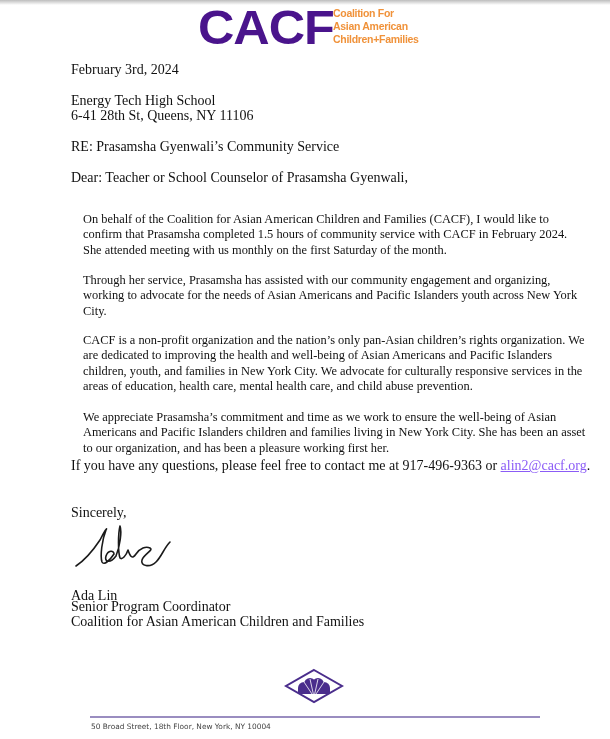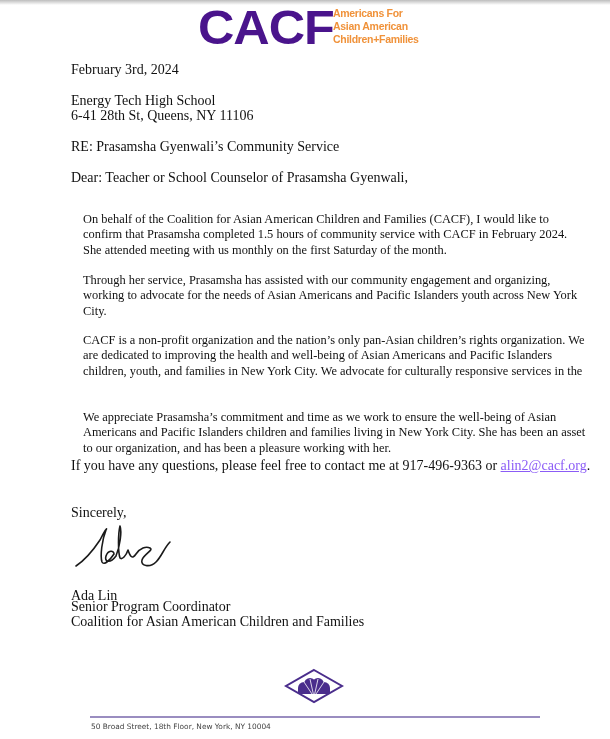--- a/index.html
+++ b/index.html
@@ -40,21 +40,21 @@
   }
 </style>
 </head>
 <body>
 
 <div class="top-shadow"></div>
 
 <div class="logo">
   <div class="logo-mark">CACF</div>
   <div class="logo-tag">
-    <div>Americans For</div>
+    <div>Coalition For</div>
     <div>Asian American</div>
     <div>Children+Families</div>
   </div>
 </div>
 
 <p class="text" style="top:62px">February 3rd, 2024</p>
 <p class="text" style="top:93px">Energy Tech High School</p>
 <p class="text" style="top:108px">6-41 28th St, Queens, NY 11106</p>
 <p class="text" style="top:139px">RE: Prasamsha Gyenwali’s Community Service</p>
 <p class="text" style="top:170px">Dear: Teacher or School Counselor of Prasamsha Gyenwali,</p>
@@ -68,26 +68,27 @@
 <div class="para" style="top:261px">
   <span class="line">Through her service, Prasamsha has assisted with our community engagement and organizing,</span>
   <span class="line">working to advocate for the needs of Asian Americans and Pacific Islanders youth across New York</span>
   <span class="line">City.</span>
 </div>
 
 <div class="para" style="top:321px">
   <span class="line">CACF is a non-profit organization and the nation’s only pan-Asian children’s rights organization. We</span>
   <span class="line">are dedicated to improving the health and well-being of Asian Americans and Pacific Islanders</span>
   <span class="line">children, youth, and families in New York City. We advocate for culturally responsive services in the</span>
+  <span class="line">areas of education, health care, mental health care, and child abuse prevention.</span>
 </div>
 
 <div class="para" style="top:398px">
   <span class="line">We appreciate Prasamsha’s commitment and time as we work to ensure the well-being of Asian</span>
   <span class="line">Americans and Pacific Islanders children and families living in New York City. She has been an asset</span>
-  <span class="line">to our organization, and has been a pleasure working with her.</span>
+  <span class="line">to our organization, and has been a pleasure working first her.</span>
 </div>
 
 <p class="text" style="top:458px"><span>If you have any questions, please feel free to contact me at 917-496-9363 or </span><a class="email">alin2@cacf.org</a><span>.</span></p>
 
 <p class="text" style="top:505px">Sincerely,</p>
 
 <svg class="signature" viewBox="0 0 110 60">
   <path d="M6 44 C 12 40, 22 30, 30 18 C 34 10, 38 4, 36 8 C 32 18, 30 34, 32 40 C 34 44, 40 38, 44 32 C 44 28, 38 28, 36 34 C 34 40, 40 42, 46 34 C 50 24, 52 10, 50 4 C 48 12, 48 30, 50 36 C 52 38, 56 34, 58 28 C 60 34, 62 38, 66 32 C 70 26, 76 24, 80 26 C 84 28, 74 32, 72 38 C 70 44, 80 46, 86 40 C 92 34, 94 26, 100 20" fill="none" stroke="#1a1a1a" stroke-width="1.6" stroke-linecap="round" stroke-linejoin="round"></path>
 </svg>
 

